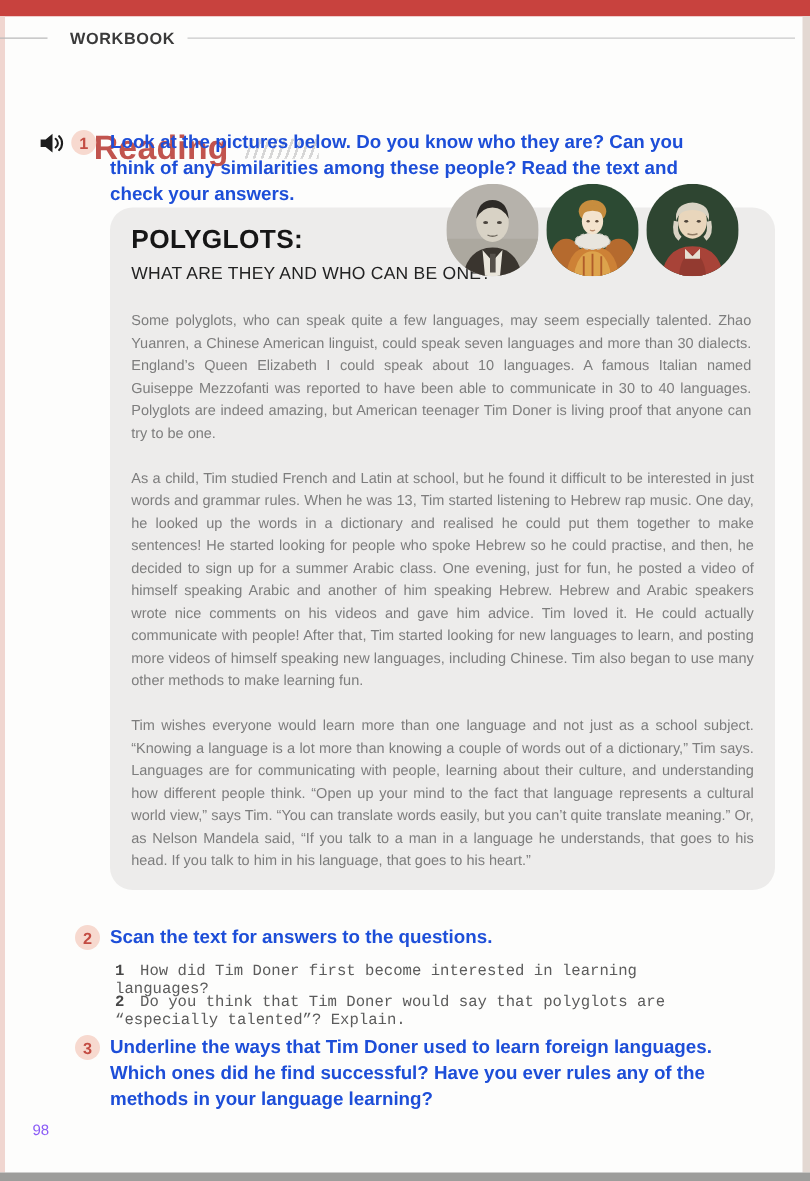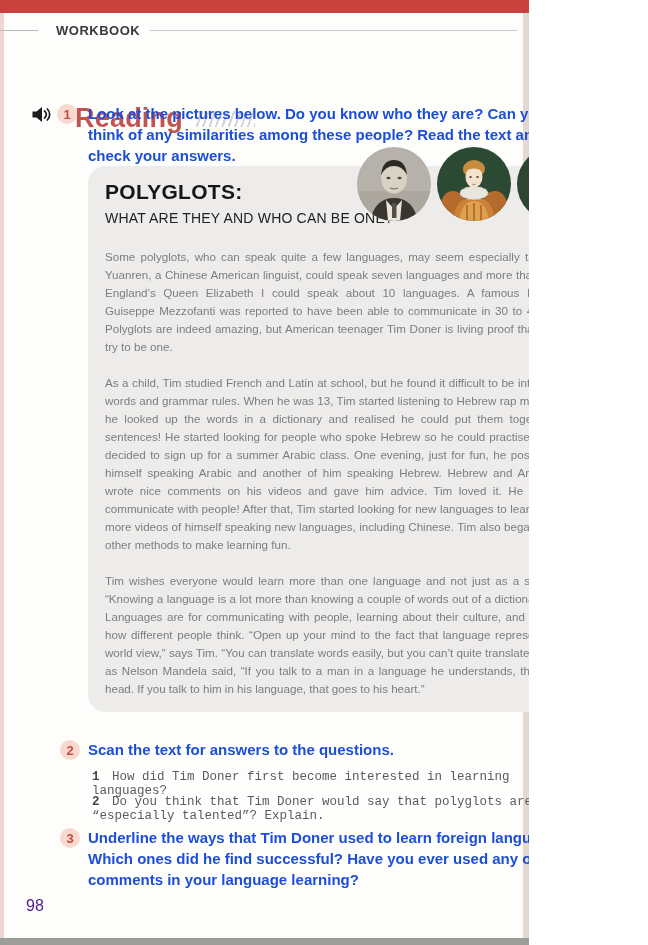--- a/index.html
+++ b/index.html
@@ -1,18 +1,18 @@
 <!DOCTYPE html>
 <html><head>
 <meta charset="utf-8">
 <style>
   * { margin:0; padding:0; box-sizing:border-box; }
   html,body { width:648px; height:945px; }
   body { font-family:"Liberation Sans", sans-serif; background:#fff; }
-  .page { position:relative; width:529px; height:945px; background:#fdfdfc; overflow:hidden; }
+  .page { position:relative; width:648px; height:945px; background:#fdfdfc; overflow:hidden; }
 
   
   .top-bar   { position:absolute; top:0; left:0; right:0; height:13px; background:#c8423e; }
   .edge-left { position:absolute; top:13px; bottom:7px; left:0; width:4px; background:#f0d6d0; }
   .edge-right{ position:absolute; top:13px; bottom:7px; right:0; width:6px; background:#e3d8d2; }
   .edge-bottom{ position:absolute; bottom:0; left:0; right:0; height:7px; background:#9d9d9b; }
 
   
   .wb-dash { position:absolute; top:30px; left:0; width:38px; border-top:1.5px solid #b9b9b9; }
   .wb-label{ position:absolute; top:23px; left:56px; font-size:13px; font-weight:bold; color:#3a3a3a; letter-spacing:.5px; }
@@ -40,21 +40,21 @@
 
   
   .portrait { position:absolute; top:147px; width:74px; height:74px; border-radius:50%; overflow:hidden; }
   .portrait svg { display:block; width:74px; height:74px; }
   .pt1 { left:357px; } .pt2 { left:437px; } .pt3 { left:517px; }
 
   
   .q-row { position:absolute; left:92px; width:500px; font-size:12.5px; color:#5c5c5c;font-family:Liberation Mono, monospace; }
   .q-row .q-num { display:inline-block; width:20px; font-weight:bold; color:#474747; }
 
-  .page-num { position:absolute; left:26px; top:897px; font-size:16px; color:#4c1d95; }
+  .page-num { position:absolute; left:26px; top:897px; font-size:12px; color:#8b5cf6; }
 </style>
 </head>
 <body>
 
 <div class="page">
 
   <div class="top-bar"></div>
   <div class="edge-left"></div>
   <div class="edge-right"></div>
   <div class="edge-bottom"></div>
@@ -129,17 +129,17 @@
       <path d="M33 40 q4 1.6 8 0" stroke="#8d7a64" stroke-width="1.1" fill="none"></path>
     </svg>
   </div>
 
   <div class="num-circle" style="left:60px; top:740px;">2</div>
   <div class="instr" style="left:88px; top:739px; width:500px;">Scan the text for answers to the questions.</div>
   <div class="q-row" style="top:770px;"><span class="q-num">1</span><span>How did Tim Doner first become interested in learning languages?</span></div>
   <div class="q-row" style="top:795px;"><span class="q-num">2</span><span>Do you think that Tim Doner would say that polyglots are “especially talented”? Explain.</span></div>
 
   <div class="num-circle" style="left:60px; top:828px;">3</div>
-  <div class="instr" style="left:88px; top:827px; width:494px;">Underline the ways that Tim Doner used to learn foreign languages. Which ones did he find successful? Have you ever used any of the comments in your language learning?</div>
+  <div class="instr" style="left:88px; top:827px; width:494px;">Underline the ways that Tim Doner used to learn foreign languages. Which ones did he find successful? Have you ever rules any of the methods in your language learning?</div>
 
   <div class="page-num">98</div>
 
 </div>
 
 </body></html>

